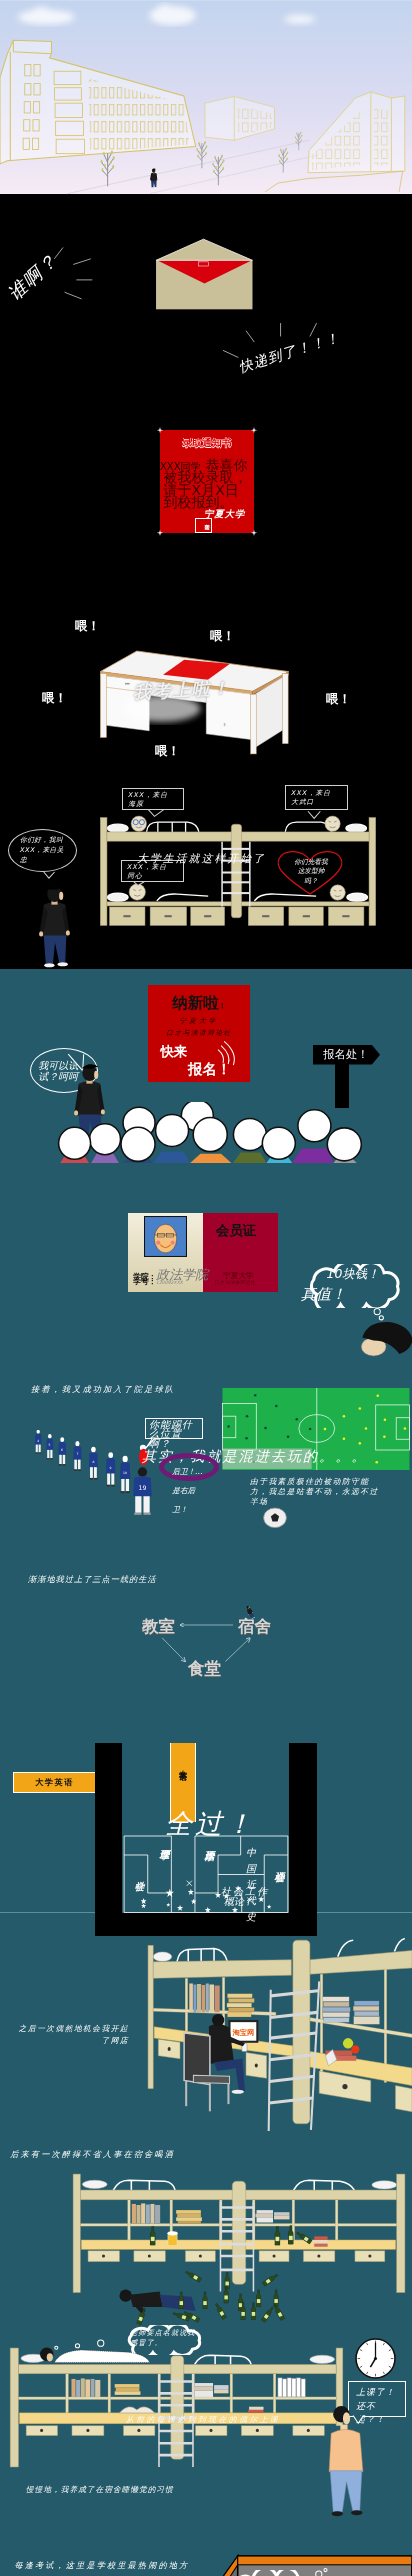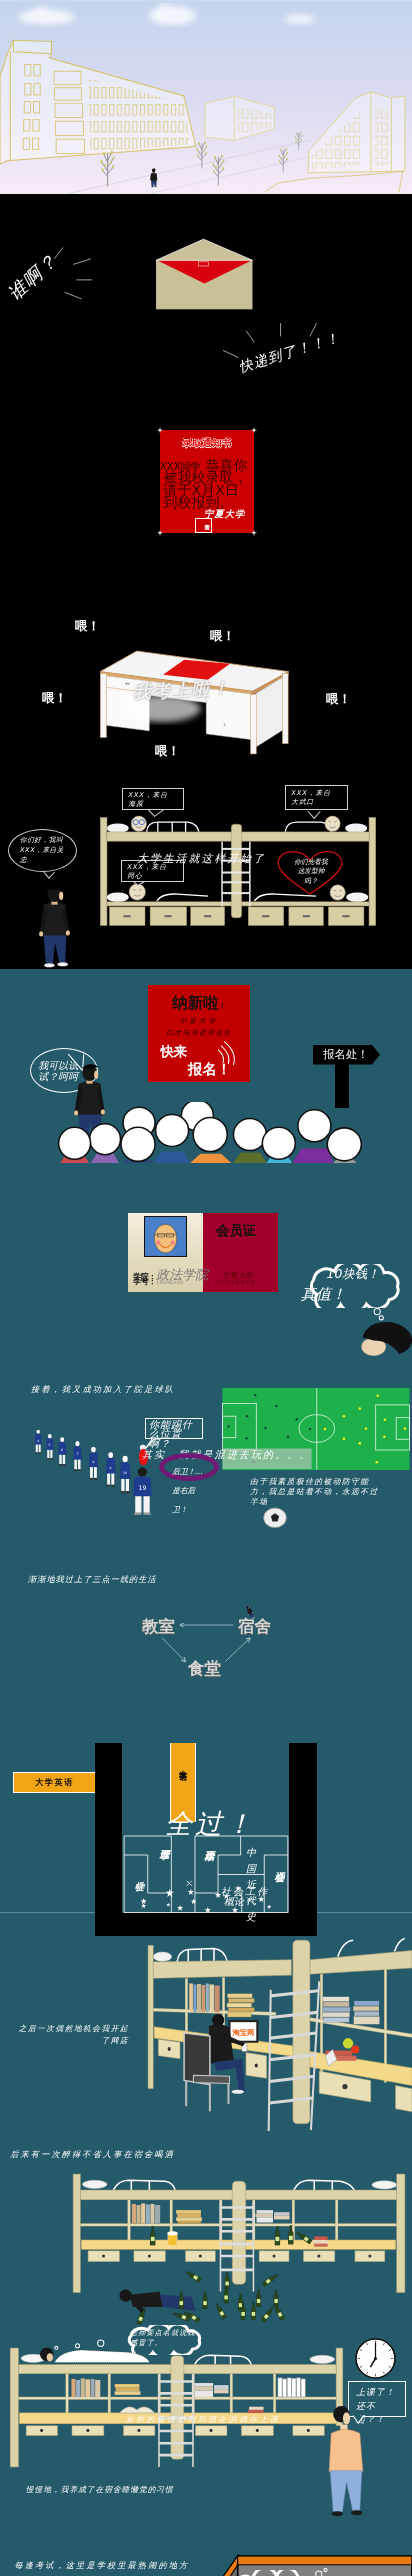--- a/index.html
+++ b/index.html
@@ -447,21 +447,21 @@
       <rect x="202" y="138" width="12" height="32" fill="#f4f4f4"></rect>
         <rect x="218" y="138" width="12" height="32" fill="#f4f4f4"></rect>
       <rect x="200" y="170" width="14" height="4" fill="#999"></rect>
         <rect x="218" y="170" width="14" height="4" fill="#999"></rect>
     </g>
   </svg>
   <div class="abs w bubble-rect" style="left:145px;top:1418px;width:58px;height:20.6px;border-color:#fff;padding:1px 3.1px;font-size:10px;line-height:9.3px;white-space:normal;font-style:italic;letter-spacing:1px">你能踢什么位置啊？</div>
   <svg class="abs" style="left:139px;top:1437px" width="20.6" height="15.5" viewBox="0 0 40 30">
       <polyline points="30,3 13,22 26,3" fill="#245a69" stroke="#fff" stroke-width="2"></polyline>
     </svg>
-  <div class="abs hand" style="left:142px;top:1448px;font-size:10px;letter-spacing:2.1px">其实，我就是混进去玩的。。。</div>
+  <div class="abs hand" style="left:142px;top:1448px;font-size:14px;letter-spacing:2.1px">其实，我就是混进去玩的。。。</div>
   <div class="abs w" style="left:159px;top:1453px;width:60px;height:28px;border:5px solid #701a75;border-radius:50%;padding:4.1px 5.2px 0 8.2px;font-size:7.7px;line-height:19px;white-space:normal;font-style:italic">后卫！…是右后卫！</div>
   <div class="abs w" style="left:250px;top:1477px;width:135px;font-size:7.7px;line-height:9.8px;white-space:normal;font-style:italic;letter-spacing:1.5px">由于我素质极佳的被动防守能力，我总是站着不动，永远不过半场</div>
   <svg class="abs" style="left:263px;top:1508px" width="24" height="19.6" viewBox="0 0 46 38">
     <ellipse cx="23" cy="19" rx="22" ry="19" fill="#eee" stroke="#999" stroke-width="1.5"></ellipse>
     <polygon points="23,10 31,16 28,26 18,26 15,16" fill="#222"></polygon>
   </svg>
 
   <div class="abs hand" style="left:28px;top:1574px;font-size:8.2px;letter-spacing:1px">渐渐地我过上了三点一线的生活</div>
   <div class="abs" style="left:142px;top:1616px;font-size:16.5px;font-weight:bold;color:#d6d6d6;text-shadow:0 0.5px 1px #555;white-space:nowrap">教室</div>
   <div class="abs" style="left:238px;top:1616px;font-size:16.5px;font-weight:bold;color:#d6d6d6;text-shadow:0 0.5px 1px #555;white-space:nowrap">宿舍</div>

